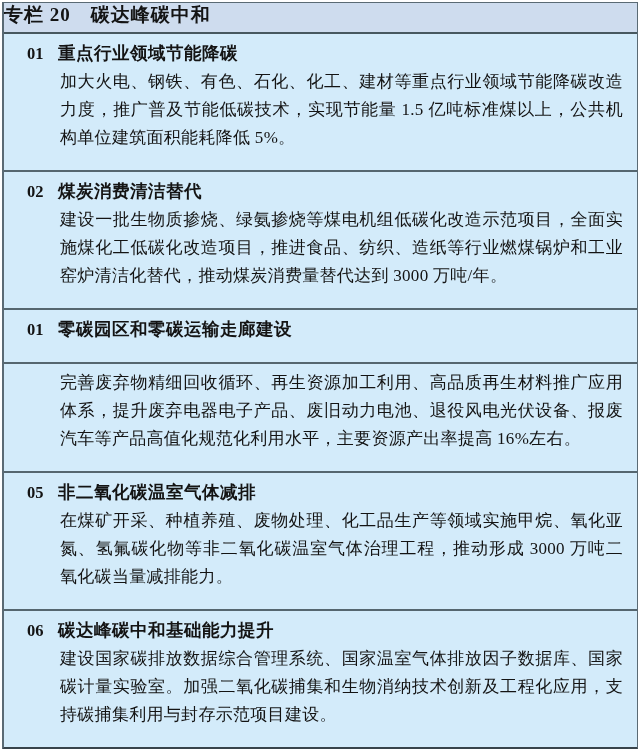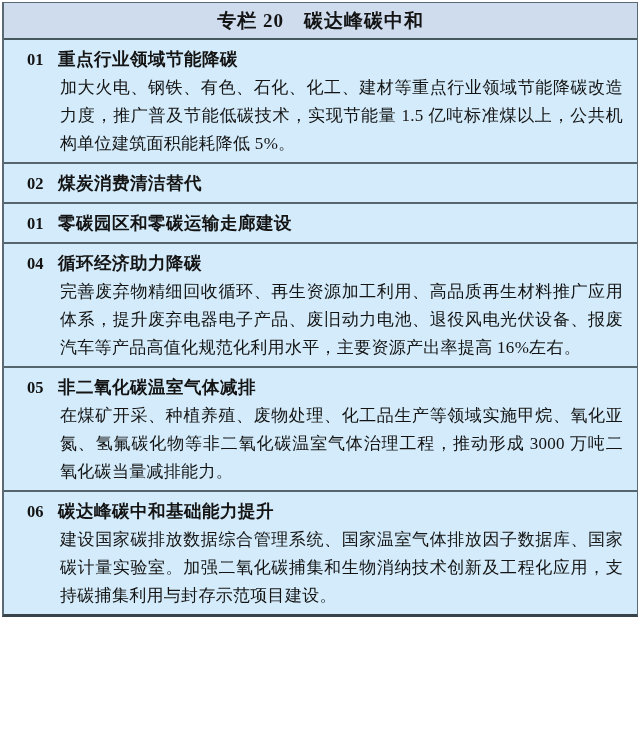--- a/index.html
+++ b/index.html
@@ -21,30 +21,30 @@
     margin:2px 2px 0 2px;
     border:1px solid var(--border);
     border-left-width:2px;
     border-bottom:3px solid var(--border-heavy);
     box-sizing:border-box;
     width:636px;
   }
   .title-bar{
     background:var(--title-bg);
     border-bottom:2px solid #47585f;
-    text-align:center;
+    text-align:left;
     font-weight:bold;
     font-size:19px;
     line-height:22px;
-    padding:7px 0 6px 0;
+    padding:1px 0 6px 0;
     letter-spacing:1px;
   }
   .section{
     background:var(--body-bg);
-    padding:5px 14px 4px 23px;
+    padding:5px 14px 18px 23px;
   }
   .section + .section{
     border-top:2px solid var(--divider);
   }
   .head{
     display:flex;
     align-items:baseline;
     font-weight:bold;
     font-size:17.5px;
     line-height:28px;
@@ -78,34 +78,31 @@
       <span class="heading">重点行业领域节能降碳</span>
     </div>
     <p class="body-text">加大火电、钢铁、有色、石化、化工、建材等重点行业领域节能降碳改造力度，推广普及节能低碳技术，实现节能量 1.5 亿吨标准煤以上，公共机构单位建筑面积能耗降低 5%。</p>
   </section>
 
   <section class="section">
     <div class="head">
       <span class="num">02</span>
       <span class="heading">煤炭消费清洁替代</span>
     </div>
+    <p class="body-text">建设一批生物质掺烧、绿氨掺烧等煤电机组低碳化改造示范项目，全面实施煤化工低碳化改造项目，推进食品、纺织、造纸等行业燃煤锅炉和工业窑炉清洁化替代，推动煤炭消费量替代达到 3000 万吨/年。</p>
   </section>
 
   <section class="section">
     <div class="head">
       <span class="num">01</span>
       <span class="heading">零碳园区和零碳运输走廊建设</span>
     </div>
   </section>
 
   <section class="section">
-    <div class="head">
-      <span class="num">04</span>
-      <span class="heading">循环经济助力降碳</span>
-    </div>
     <p class="body-text">完善废弃物精细回收循环、再生资源加工利用、高品质再生材料推广应用体系，提升废弃电器电子产品、废旧动力电池、退役风电光伏设备、报废汽车等产品高值化规范化利用水平，主要资源产出率提高 16%左右。</p>
   </section>
 
   <section class="section">
     <div class="head">
       <span class="num">05</span>
       <span class="heading">非二氧化碳温室气体减排</span>
     </div>
     <p class="body-text">在煤矿开采、种植养殖、废物处理、化工品生产等领域实施甲烷、氧化亚氮、氢氟碳化物等非二氧化碳温室气体治理工程，推动形成 3000 万吨二氧化碳当量减排能力。</p>
   </section>

